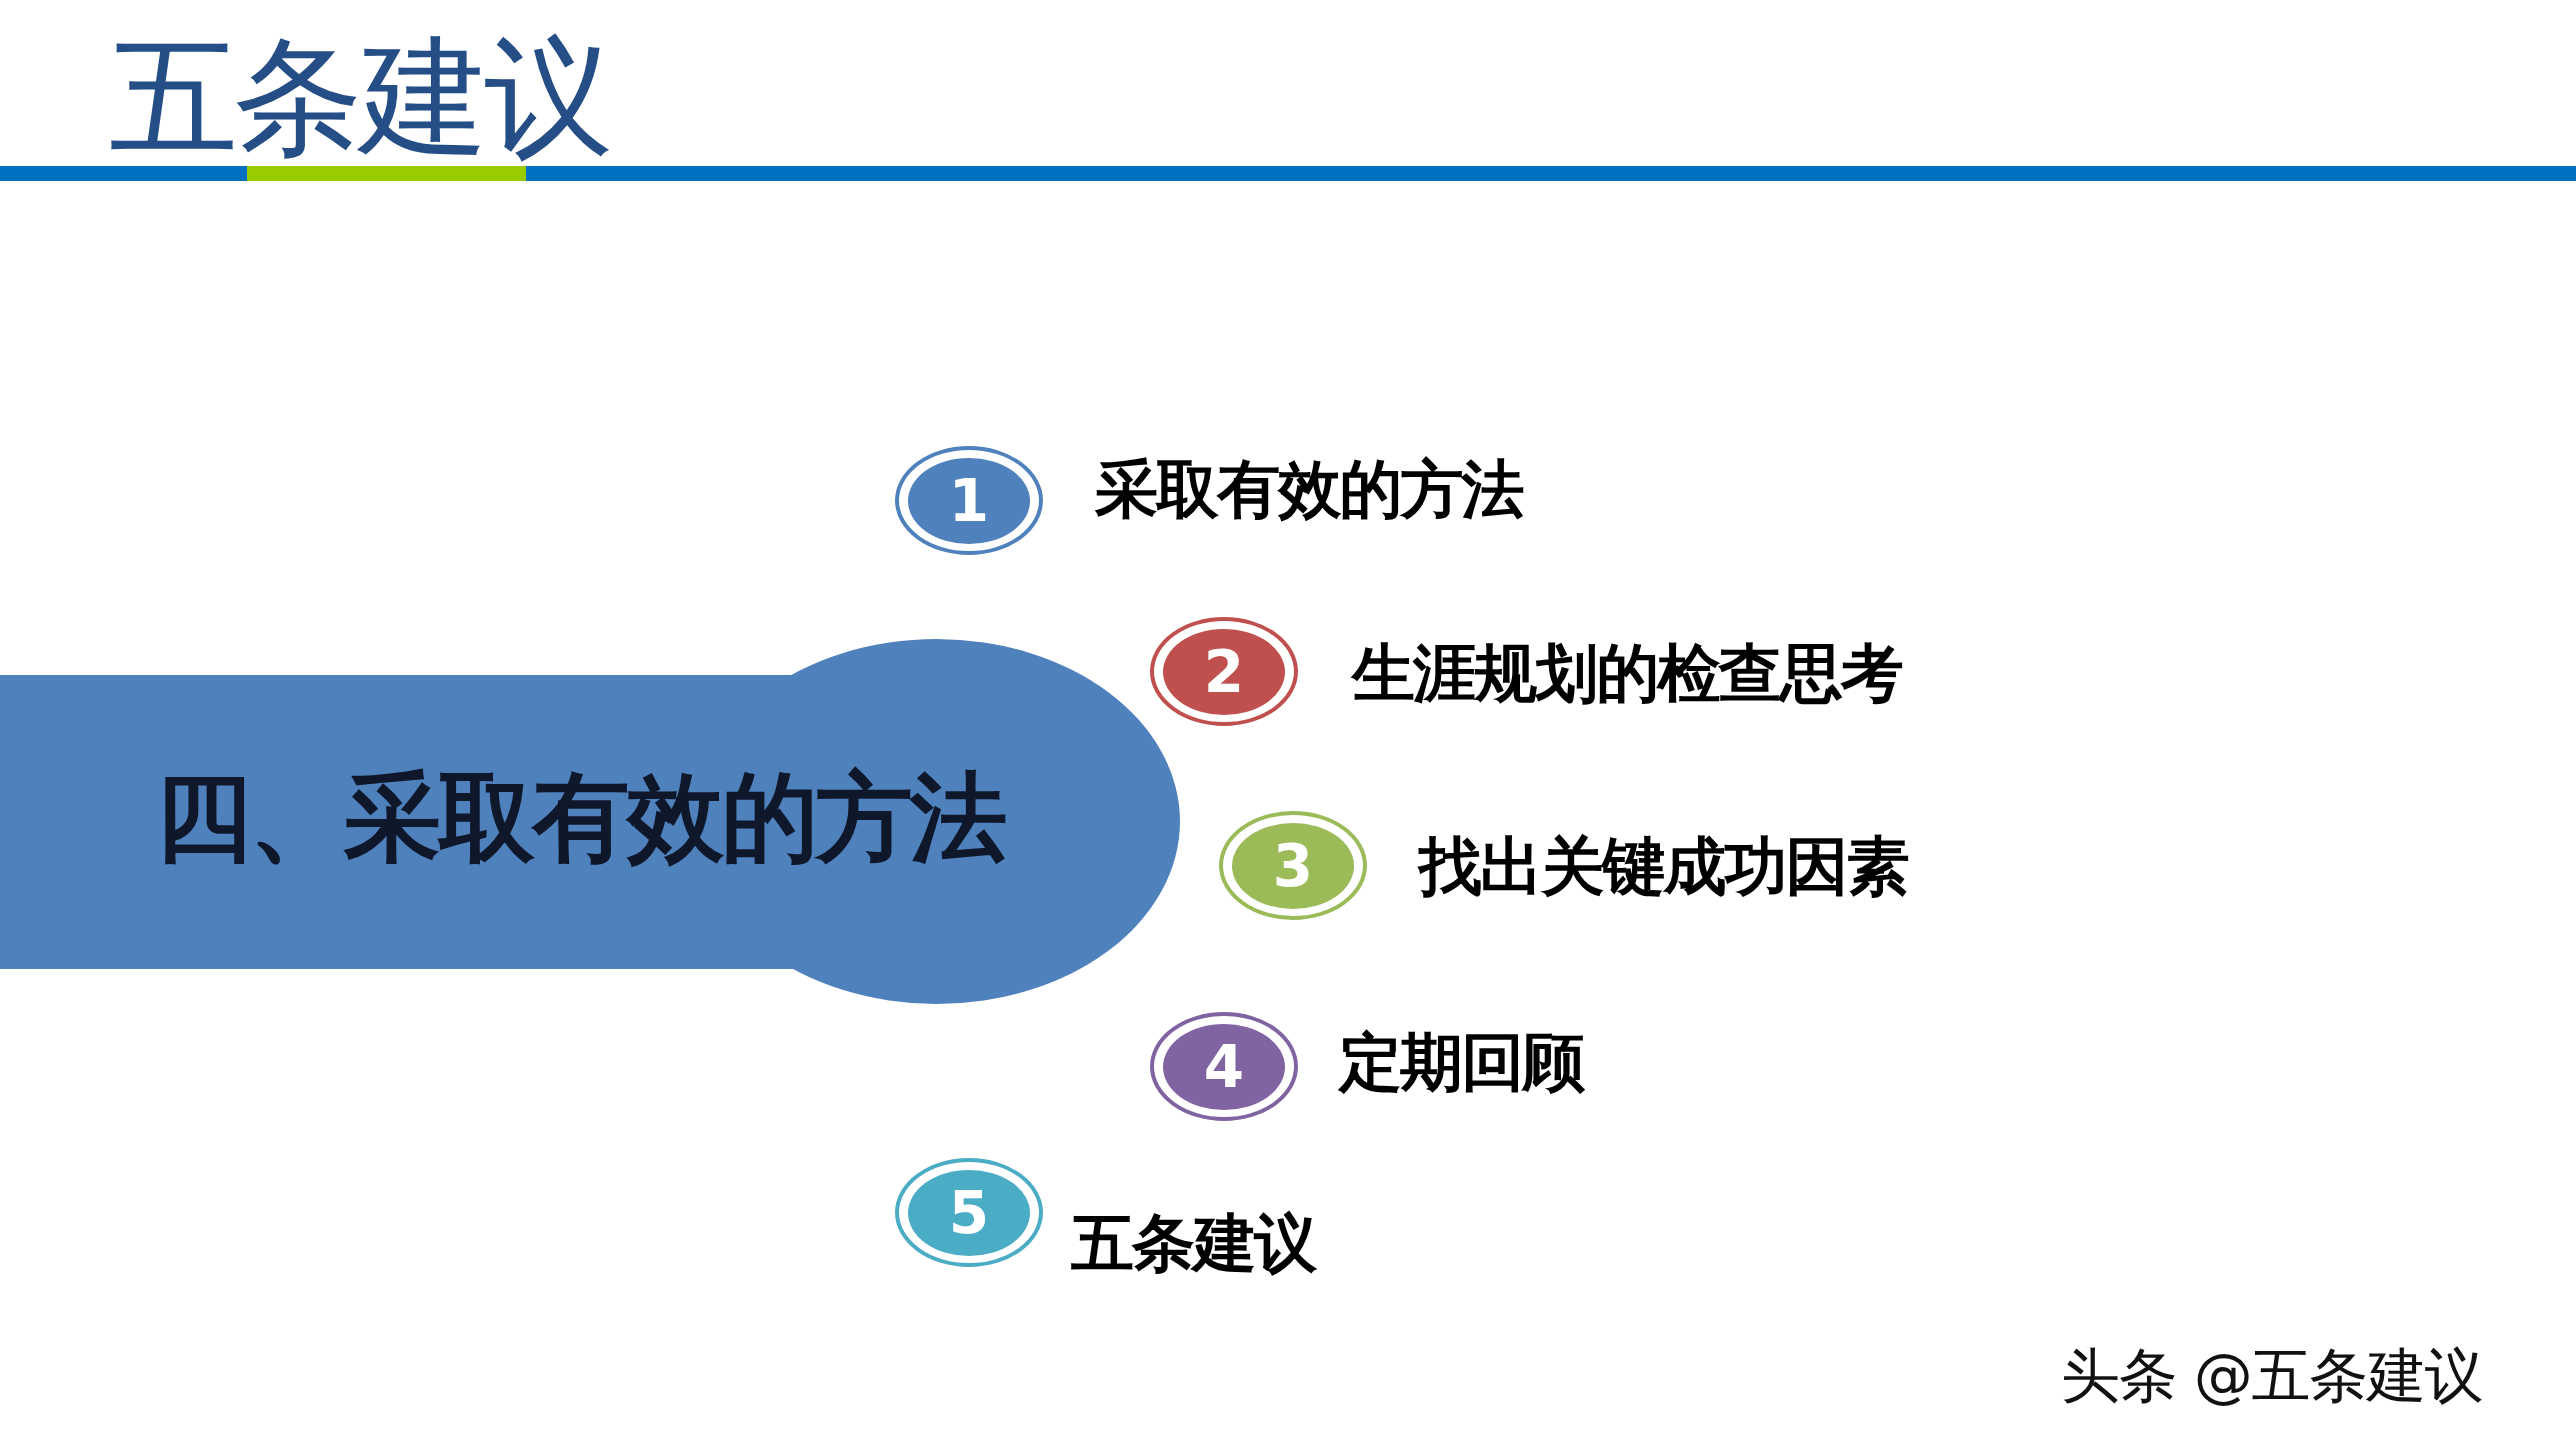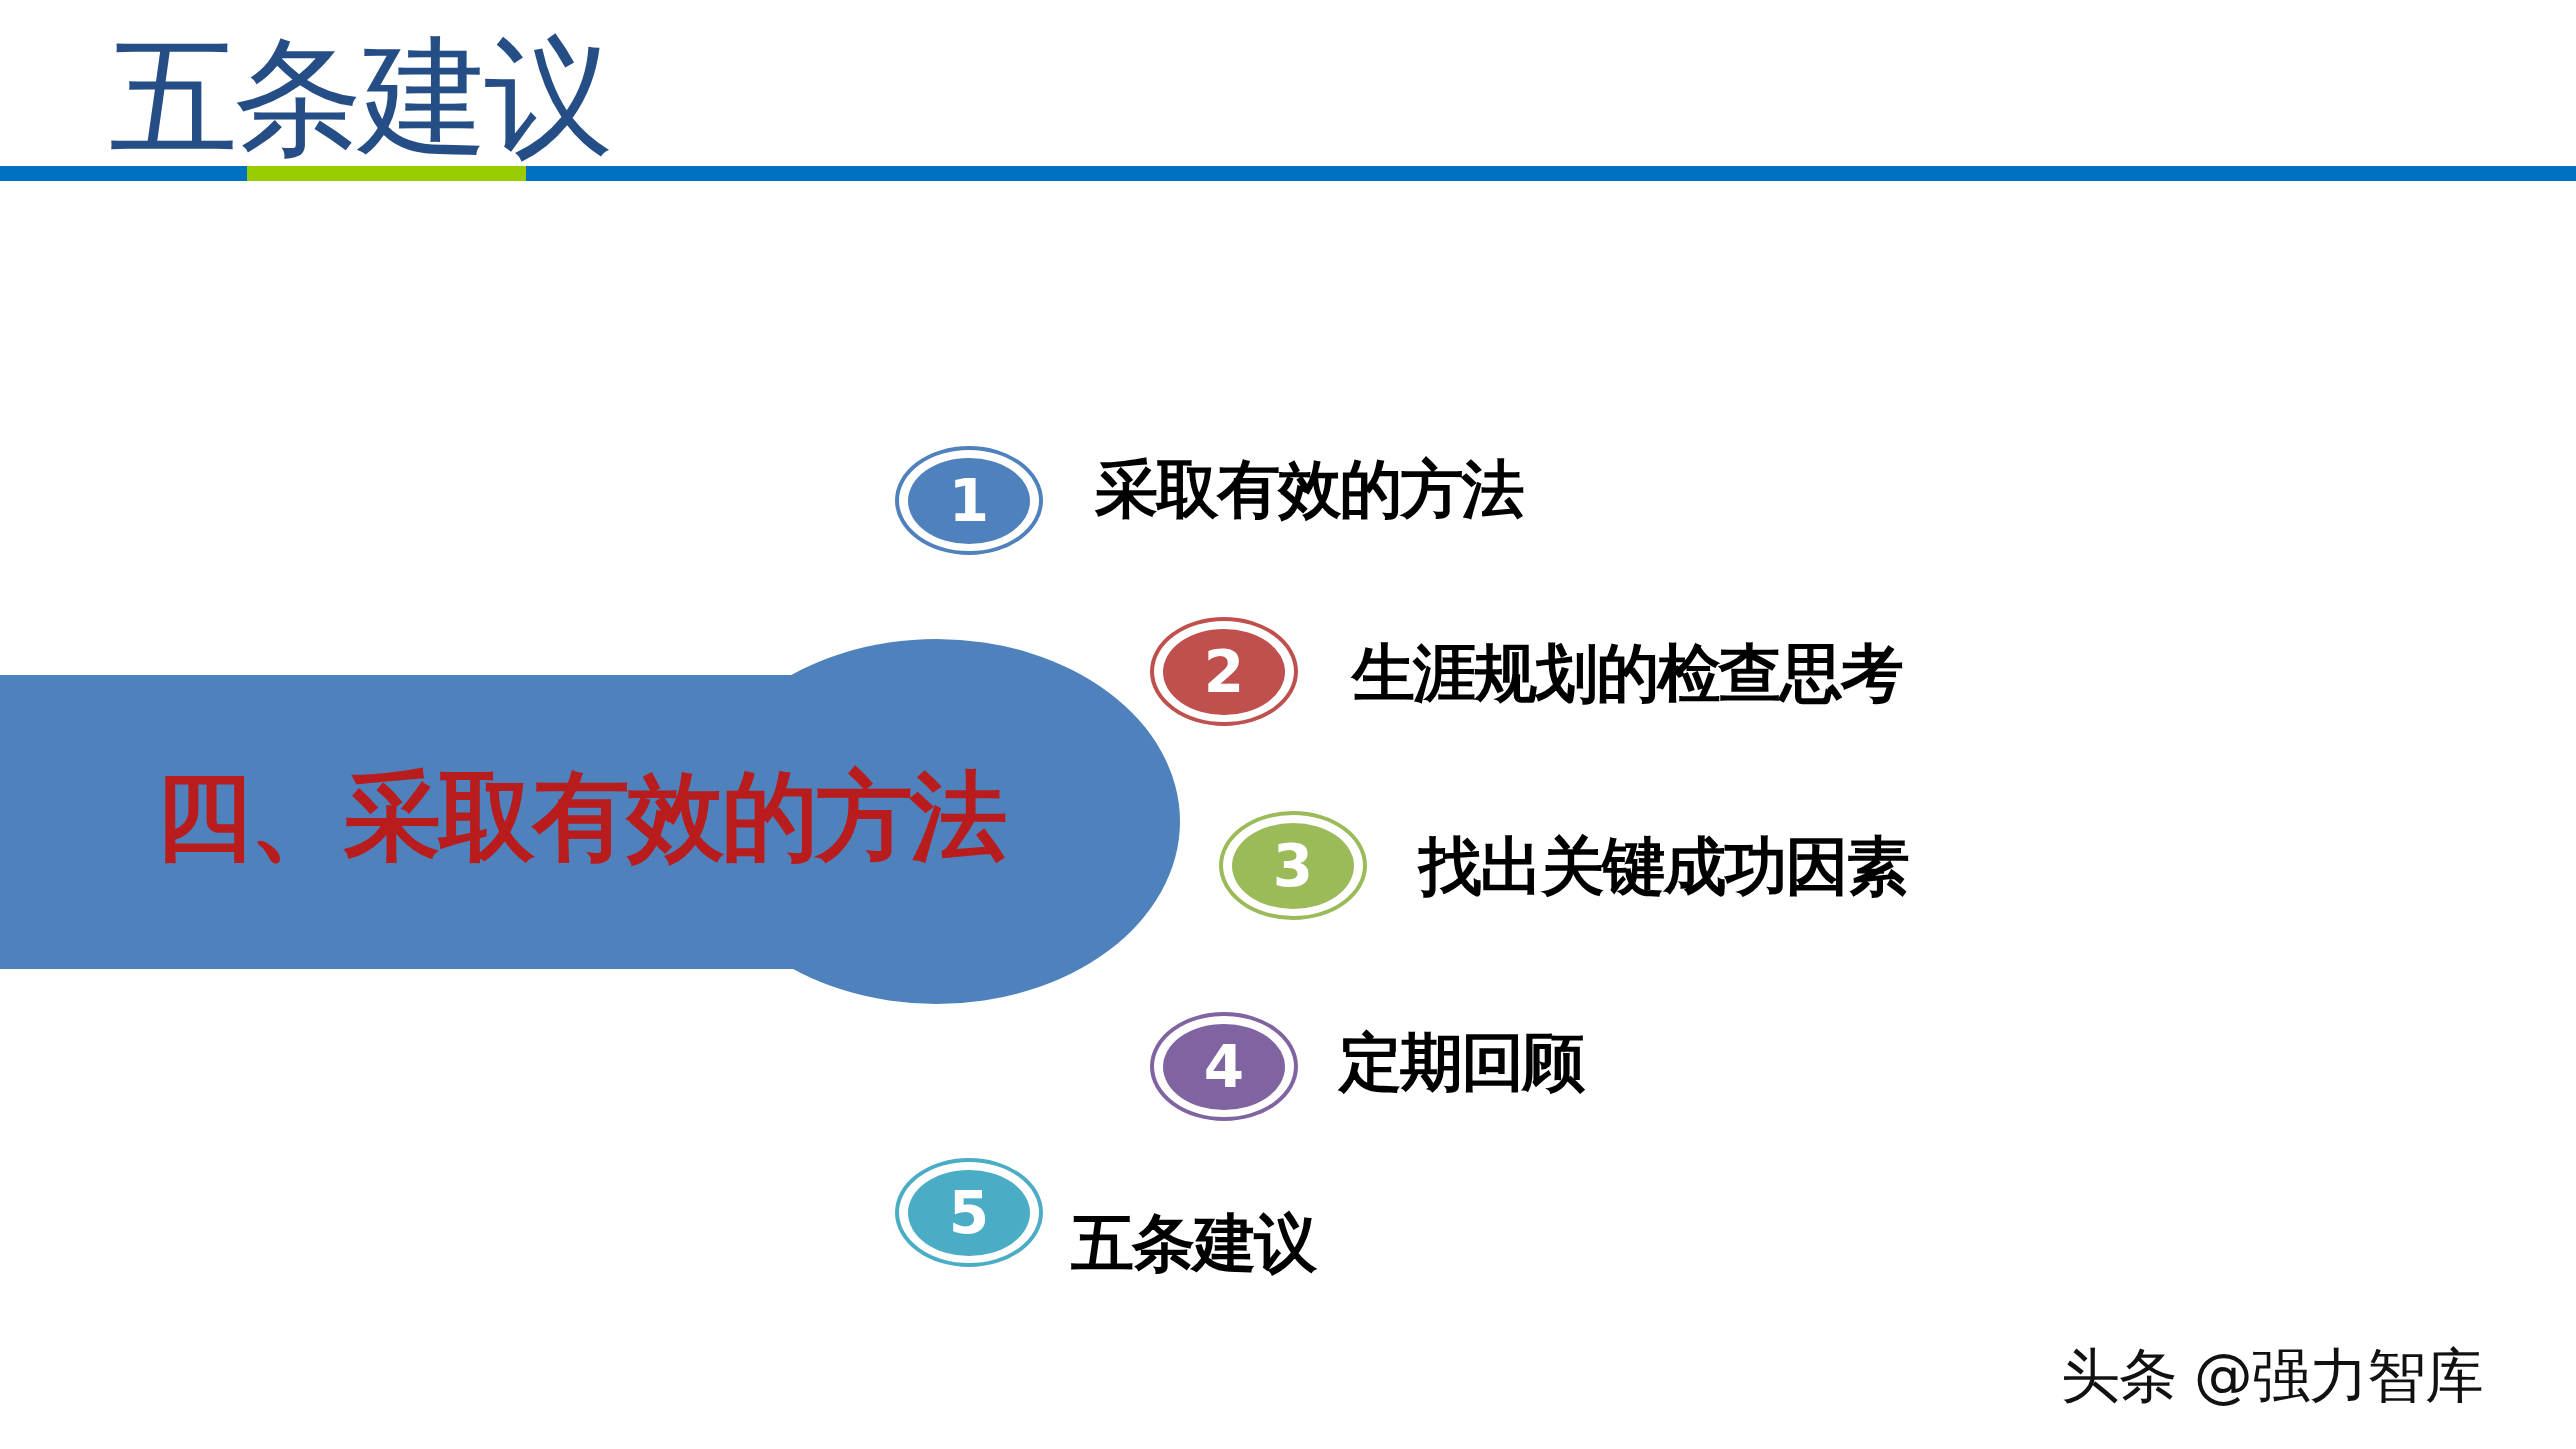--- a/index.html
+++ b/index.html
@@ -5,22 +5,22 @@
   html, body { margin:0; padding:0; }
   body { width:2576px; height:1449px; position:relative; background:#ffffff; overflow:hidden;
          font-family:"DejaVu Sans", "Liberation Sans", sans-serif; }
   .abs { position:absolute;text-align:right; }
   .title { left:109px; top:26px; font-size:129px; line-height:142px; color:#254E86;
            letter-spacing:-3.9px; font-weight:normal; white-space:nowrap; }
   .bar-blue { left:0; top:166px; width:2576px; height:15px; background:#0070C0; }
   .bar-green { left:247px; top:166px; width:279px; height:15px; background:#99CC00; }
   .banner-rect { left:0; top:675px; width:940px; height:294px; background:#4F81BD; }
   .banner-ellipse { left:693px; top:639px; width:487px; height:365px; border-radius:50%; background:#4F81BD; }
-  .banner-text { left:155px; top:766px; font-size:97px; line-height:103px; font-weight:bold; color:#b91c1c;
-                 white-space:nowrap; letter-spacing:-2.6px;font-family:Liberation Serif, serif; }
+  .banner-text { left:155px; top:766px; font-size:97px; line-height:103px; font-weight:bold; color:#0f172a;
+                 white-space:nowrap; letter-spacing:-2.6px; }
   .badge { width:148px; height:109px; border-radius:50%; box-sizing:border-box; border:4.5px solid;
            display:flex; align-items:center; justify-content:center; background:#fff; }
   .badge-inner { width:122px; height:86px; border-radius:50%; display:flex; align-items:center;
                  justify-content:center; color:#fff; font-weight:bold; font-size:58px; line-height:58px; }
   .item-text { font-size:63px; line-height:71px; font-weight:bold; color:#000; white-space:nowrap; letter-spacing:-1.9px; }
   .watermark { left:2061px; top:1340px; font-size:59px; line-height:71px; color:#111; white-space:nowrap;
                letter-spacing:-1.3px; }
 </style>
 </head>
 <body>
@@ -51,14 +51,14 @@
 <div class="abs badge" style="left:1150px; top:1012px; border-color:#8064A2;">
   <div class="badge-inner" style="background:#8064A2;">4</div>
 </div>
 <div class="abs item-text" style="left:1339px; top:1027px;">定期回顾</div>
 
 <div class="abs badge" style="left:895px; top:1158px; border-color:#4BACC6;">
   <div class="badge-inner" style="background:#4BACC6;">5</div>
 </div>
 <div class="abs item-text" style="left:1071px; top:1208px;">五条建议</div>
 
-<div class="abs watermark">头条 @强力智库</div>
+<div class="abs watermark">头条 @五条建议</div>
 
 
 </body></html>

